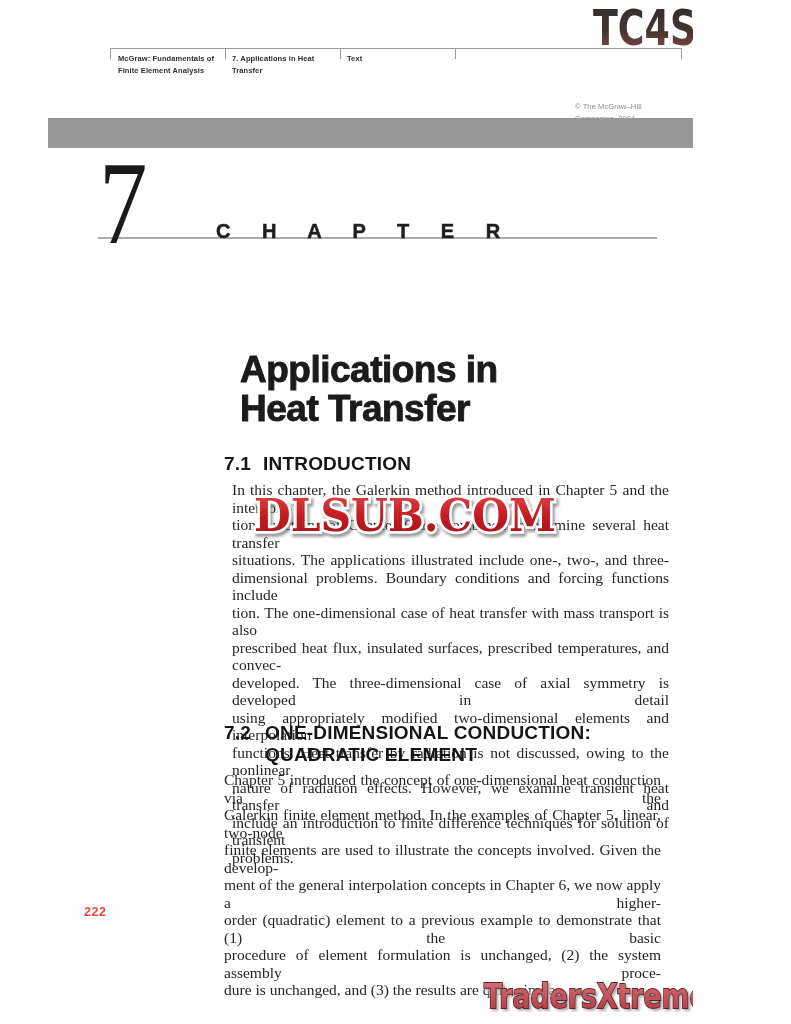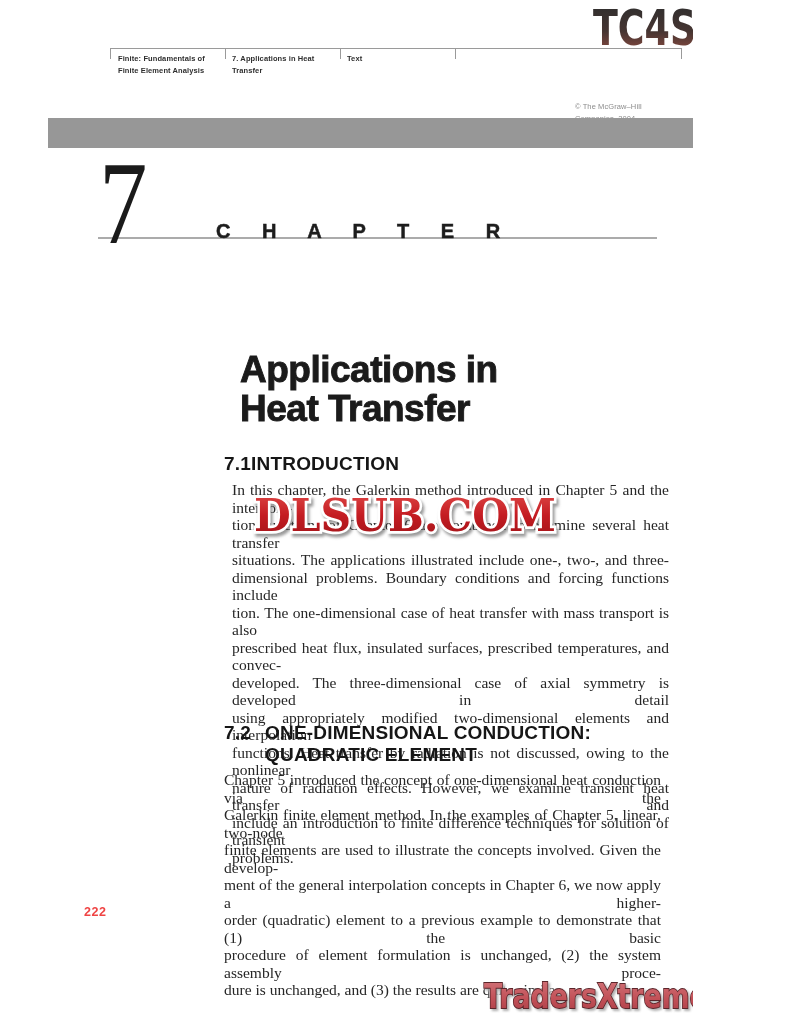--- a/index.html
+++ b/index.html
@@ -56,21 +56,21 @@
   }
 
   
   .sec-heading {
     position: absolute; left: 224px;
     font: bold 19px/22px "Liberation Sans", sans-serif;
     color: #161616; letter-spacing: 0.2px;
   }
   .sec1-heading { top: 453px; }
   .sec2-heading { top: 722px; display: grid; grid-template-columns: 41px auto; }
-  .sec-num { display: inline-block; }
+  .sec-num { display: inline-block; margin-right: 12px; }
 
   
   .para {
     position: absolute; left: 224px; width: 437px;
     font: 15.5px/17.5px "Liberation Serif", serif;
     color: #262626;
   }
   .para-1 { top: 481px; margin-left: 8px; }
   .para-2 { top: 771px; }
   .pline { text-align: justify; text-align-last: justify; white-space: normal; }
@@ -106,21 +106,21 @@
   </svg>
 
   <div class="header-rule"></div>
   <div class="header-tick tick-1"></div>
   <div class="header-tick tick-2"></div>
   <div class="header-tick tick-3"></div>
   <div class="header-tick tick-4"></div>
   <div class="header-tick tick-5"></div>
 
   <div class="header-col hc-1">
-    <div>Finite: Fundamentals of</div>
+    <div>McGraw: Fundamentals of</div>
     <div>Finite Element Analysis</div>
   </div>
   <div class="header-col hc-2">
     <div>7. Applications in Heat</div>
     <div>Transfer</div>
   </div>
   <div class="header-col hc-3">Text</div>
   <div class="header-col hc-4">
     <div>© The McGraw–Hill</div>
     <div>Companies, 2004</div>

